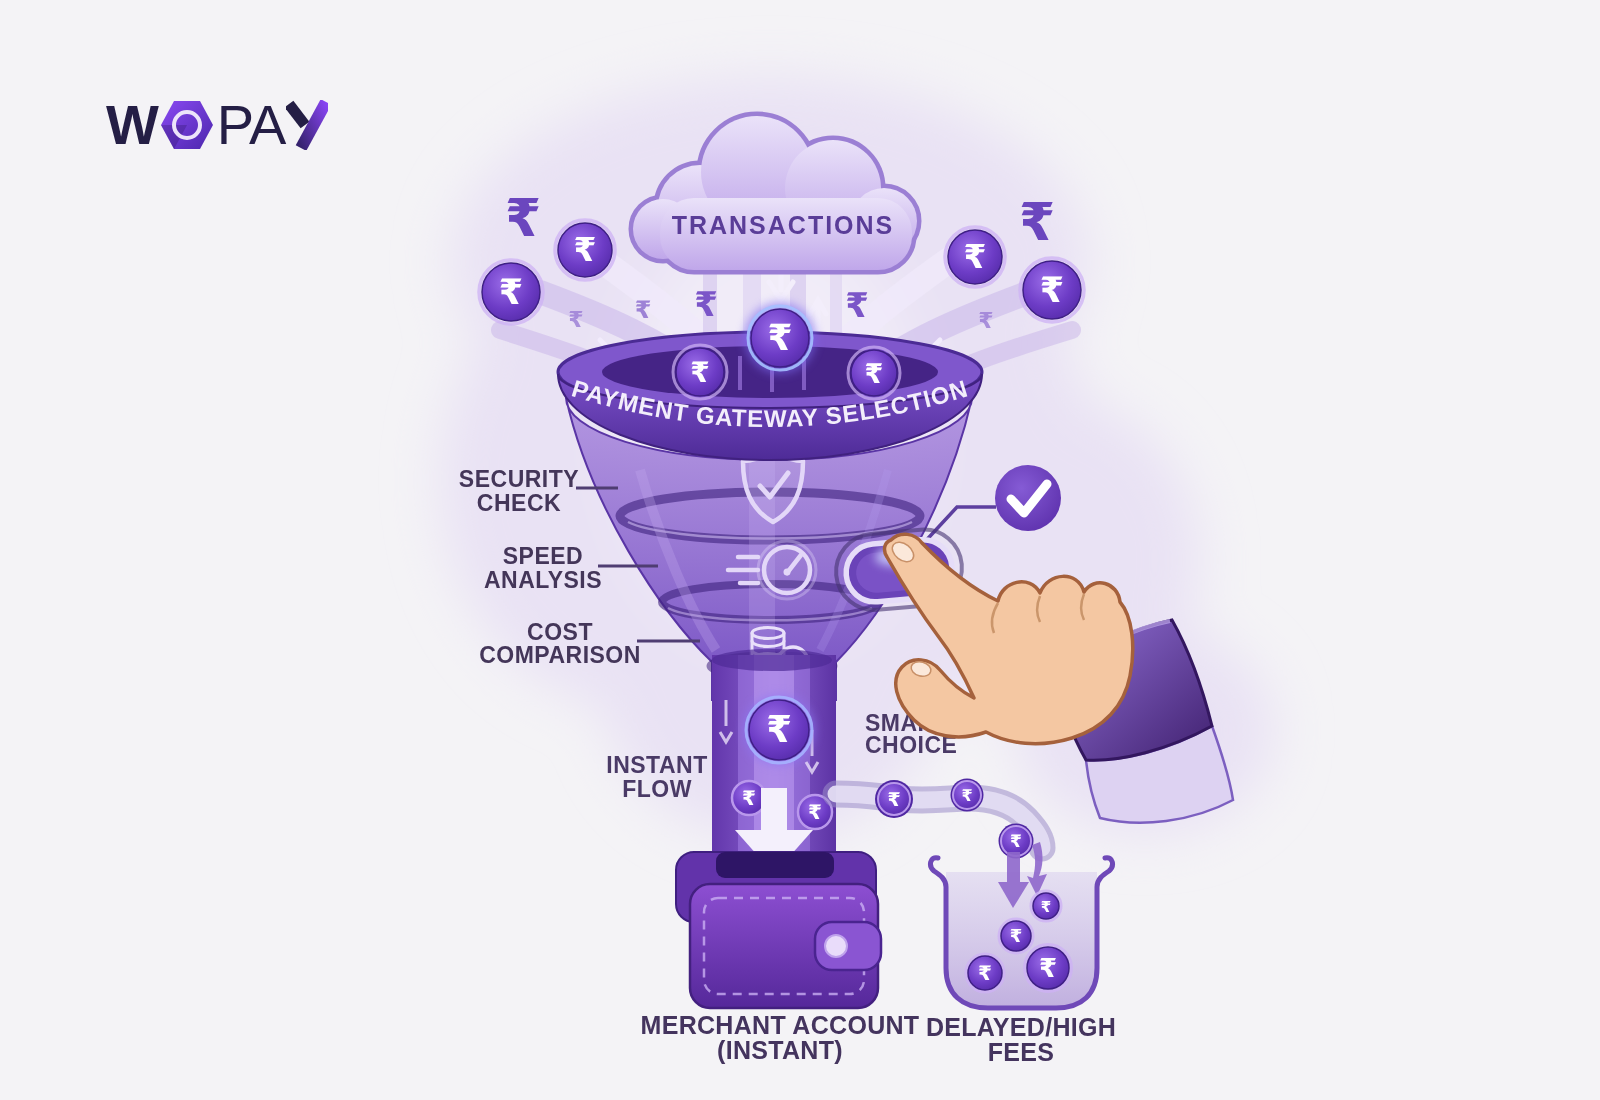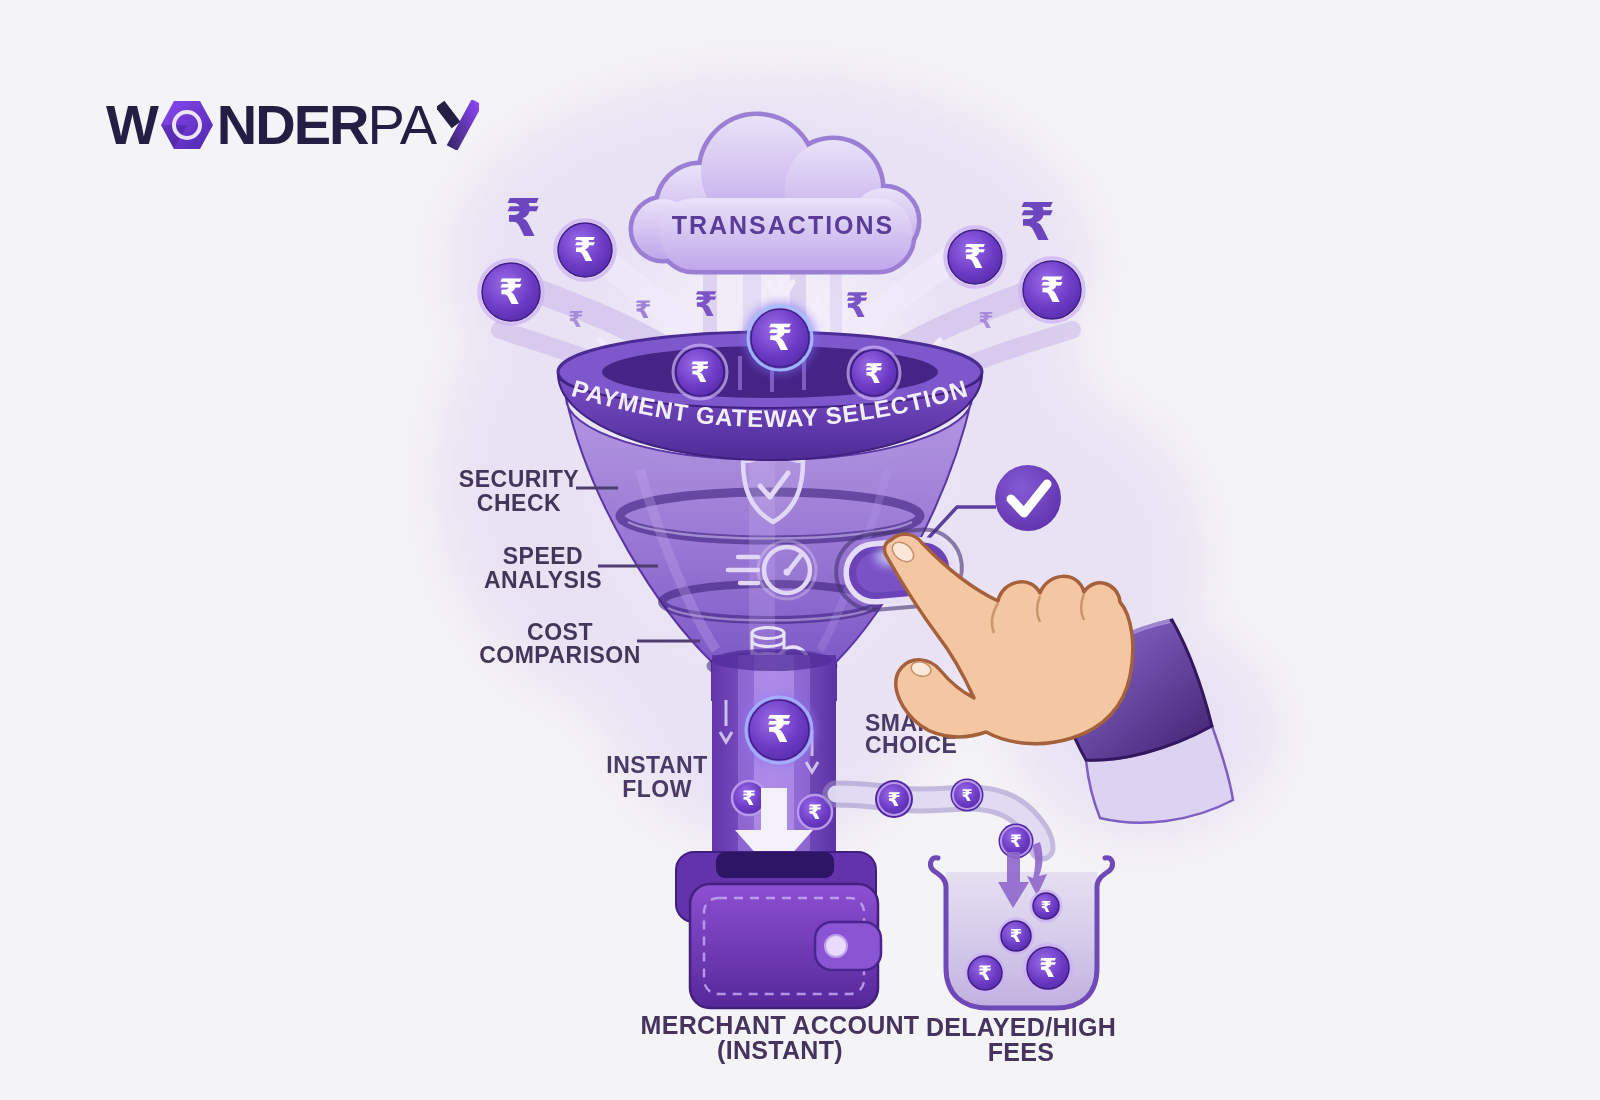--- a/index.html
+++ b/index.html
@@ -29,21 +29,20 @@
       <defs>
         <linearGradient id="gHex" x1="0" y1="0" x2="1" y2="1">
           <stop offset="0" stop-color="#8a49f2"></stop>
             <stop offset="1" stop-color="#4c27ad"></stop>
         </linearGradient>
       </defs>
       <polygon points="1,29 14,5 40,5 53,29 40,53 14,53" fill="url(#gHex)"></polygon>
       <polygon points="1,29 27,29 14,53" fill="rgba(30,10,80,.25)"></polygon>
       <circle cx="27" cy="29" r="13" fill="none" stroke="#ece4fa" stroke-width="4"></circle>
     </svg>
-    <span class="lg-mid">NDER</span>
     <span class="lg-bold">PA</span>
     <svg class="lg-y" width="42" height="50" viewBox="0 0 42 50">
       <defs>
         <linearGradient id="gY" x1="1" y1="0" x2="0" y2="1">
           <stop offset="0" stop-color="#8a45f5"></stop>
             <stop offset="1" stop-color="#35226e"></stop>
         </linearGradient>
       </defs>
       <path d="M 3 4 L 19 25" stroke="#241e45" stroke-width="11" fill="none"></path>
       <path d="M 40 2 L 15 48" stroke="url(#gY)" stroke-width="12" fill="none"></path>

